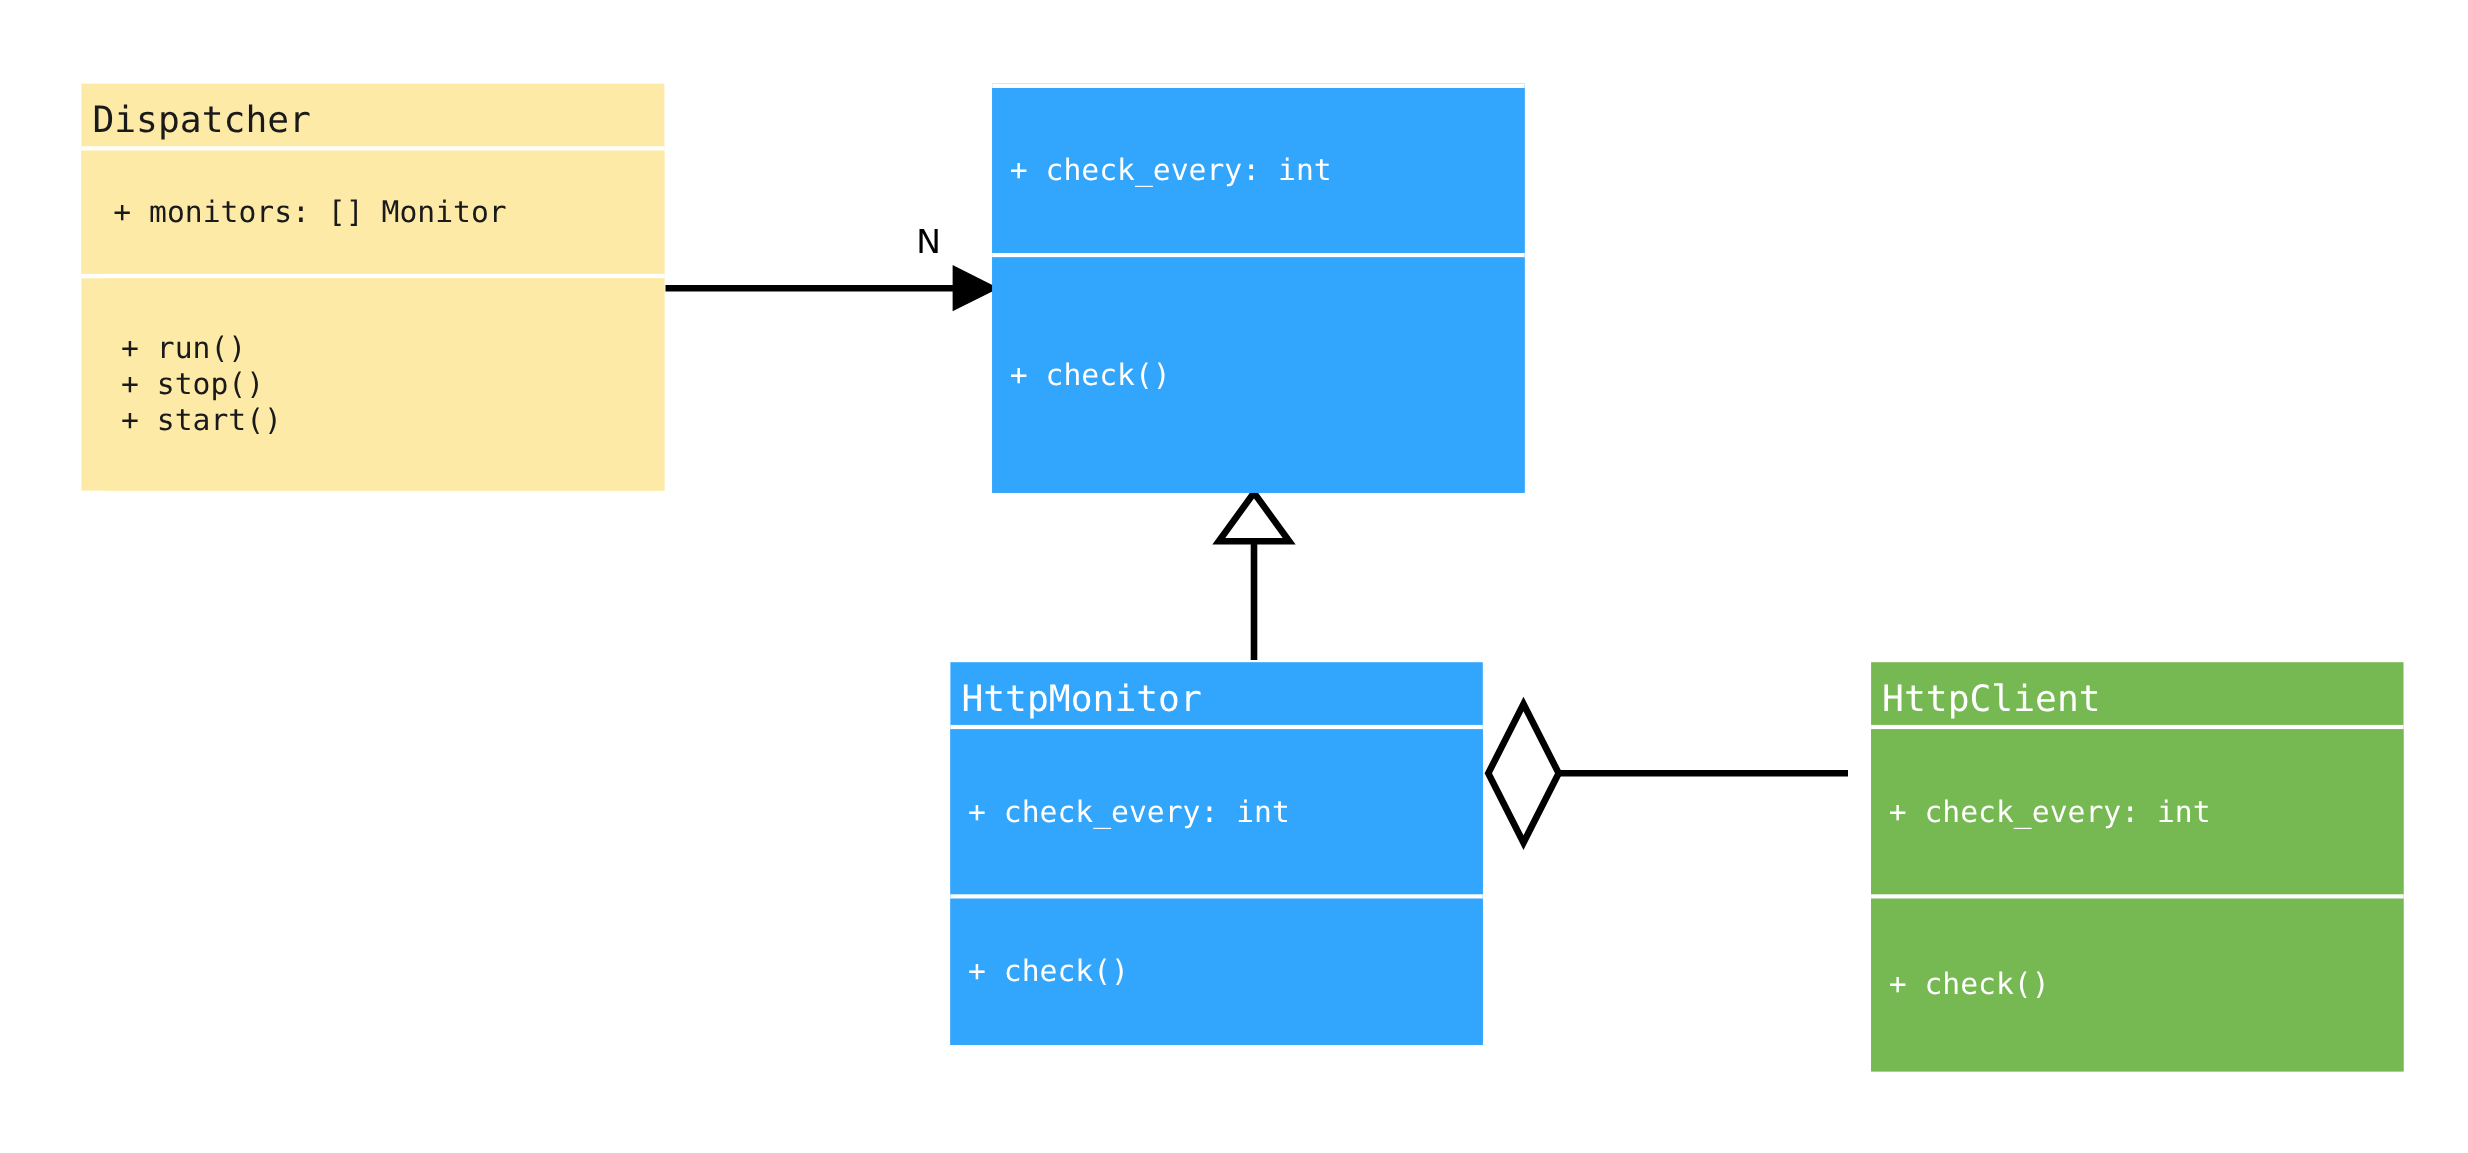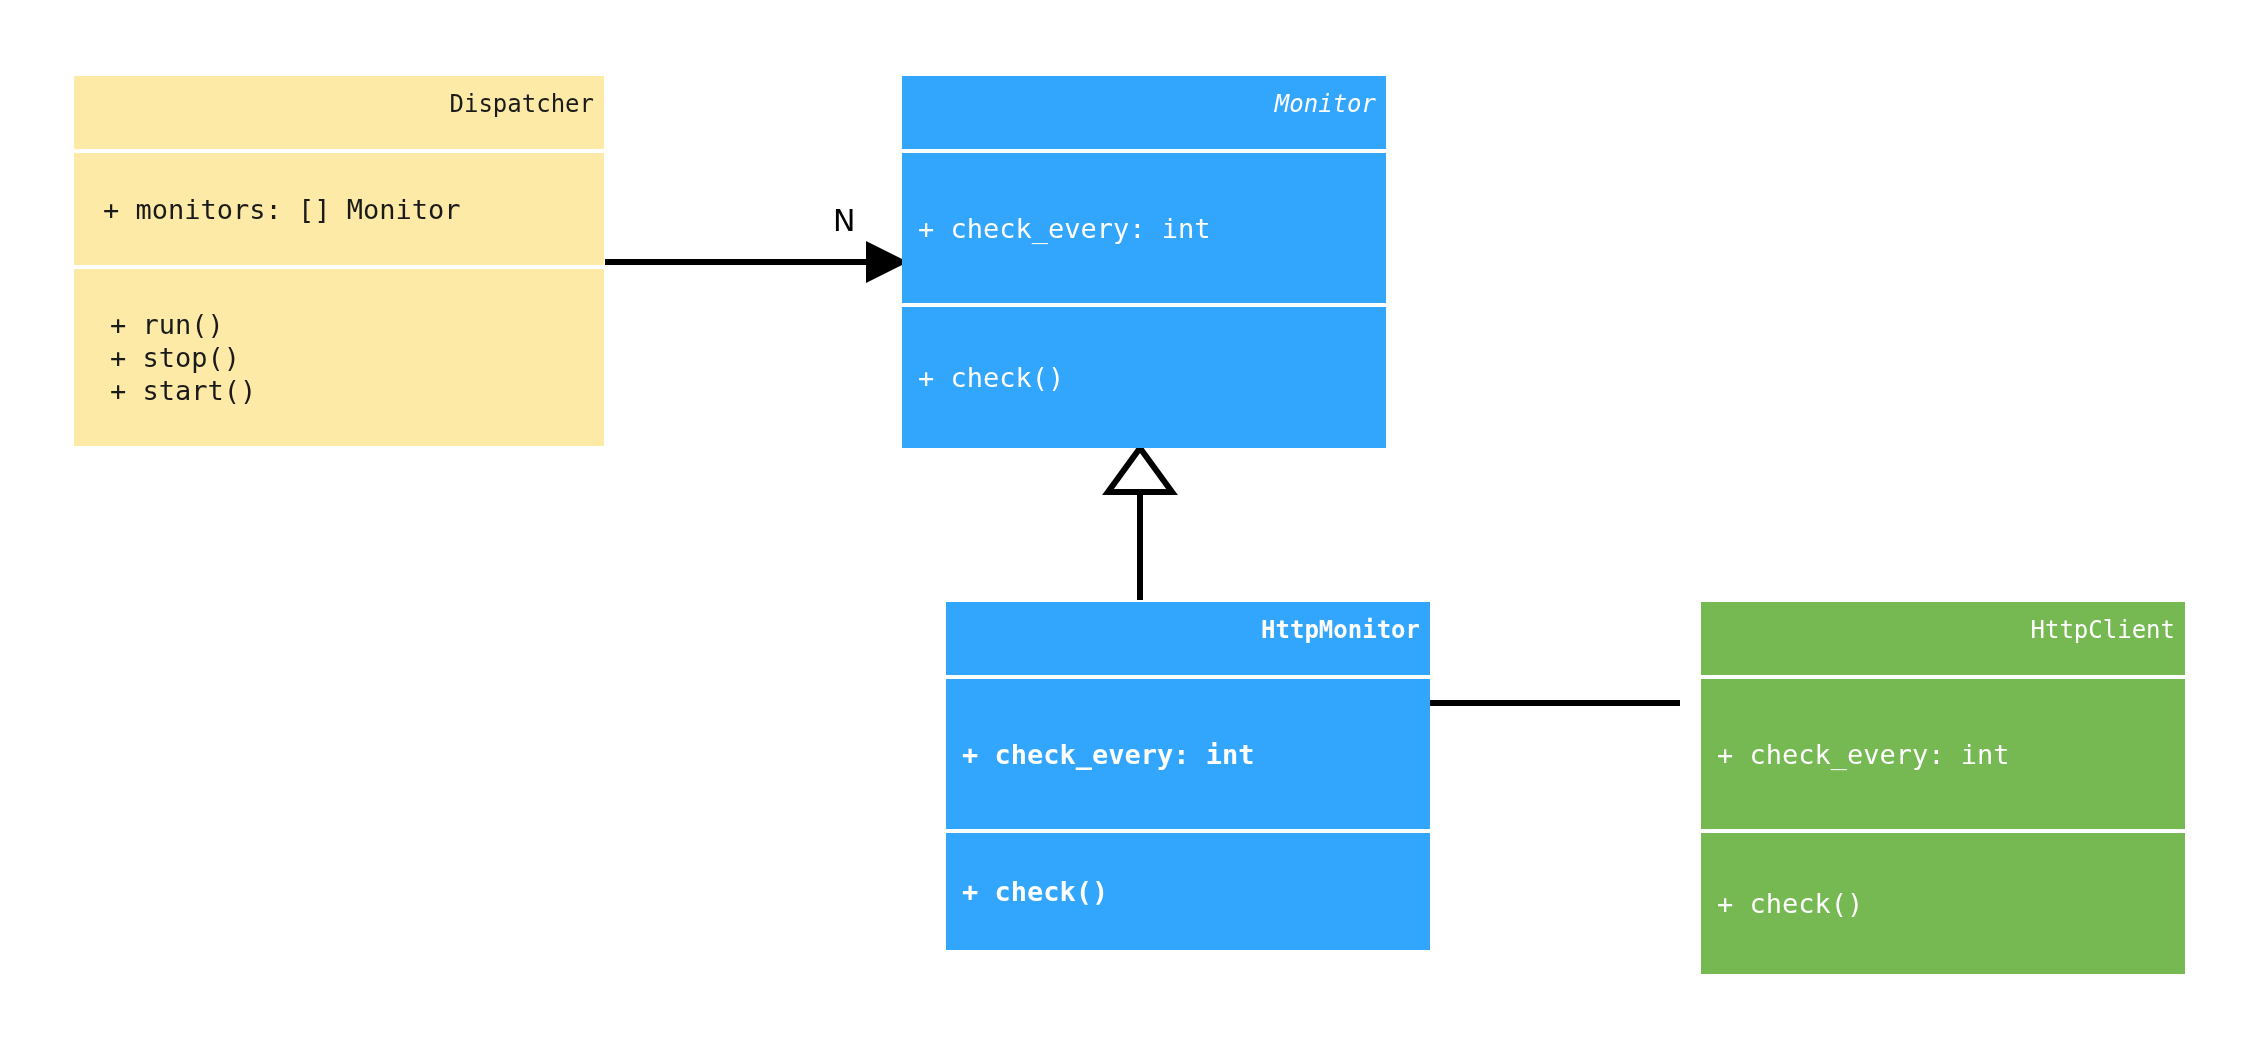--- a/index.html
+++ b/index.html
@@ -20,25 +20,25 @@
   }
 
   
   .uml-class {
     position: absolute;
     box-sizing: border-box;
     display: flex;
     flex-direction: column;
   }
   .uml-title {
-    text-align: right;
-    font-size: 24px;
+    text-align: left;
+    font-size: 33px;
     line-height: 1.0;
     letter-spacing: 0px;
-    padding: 16px 10px 33px 10px;
+    padding: 16px 10px 8px 10px;
     white-space: nowrap;
   }
   .uml-title.abstract {
     font-style: italic;
   }
   .uml-divider {
     height: 4px;
     background: #ffffff;
     flex: none;
   }
@@ -115,32 +115,31 @@
     </div>
     <div class="uml-divider"></div>
     <div class="uml-compartment" style="flex:1;margin-left:20px;">
       <div class="uml-member">+ run()</div>
       <div class="uml-member">+ stop()</div>
       <div class="uml-member">+ start()</div>
     </div>
   </div>
 
   <div class="uml-class theme-blue" style="left:902px; top:76px; width:484px; height:372px;">
-    <div class="uml-title abstract">Monitor</div>
     <div class="uml-divider"></div>
     <div class="uml-compartment" style="height:150px;">
       <div class="uml-member">+ check_every: int</div>
     </div>
     <div class="uml-divider"></div>
     <div class="uml-compartment" style="flex:1;">
       <div class="uml-member">+ check()</div>
     </div>
   </div>
 
-  <div class="uml-class theme-blue" style="left:946px; top:602px; width:484px; height:348px;font-weight:bold;">
+  <div class="uml-class theme-blue" style="left:864px; top:602px; width:484px; height:348px;">
     <div class="uml-title">HttpMonitor</div>
     <div class="uml-divider"></div>
     <div class="uml-compartment" style="height:150px;">
       <div class="uml-member">+ check_every: int</div>
     </div>
     <div class="uml-divider"></div>
     <div class="uml-compartment" style="flex:1;">
       <div class="uml-member">+ check()</div>
     </div>
   </div>

